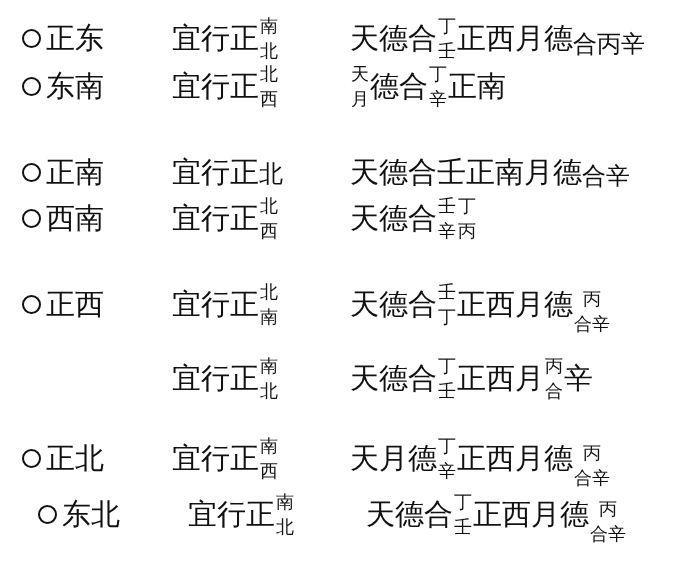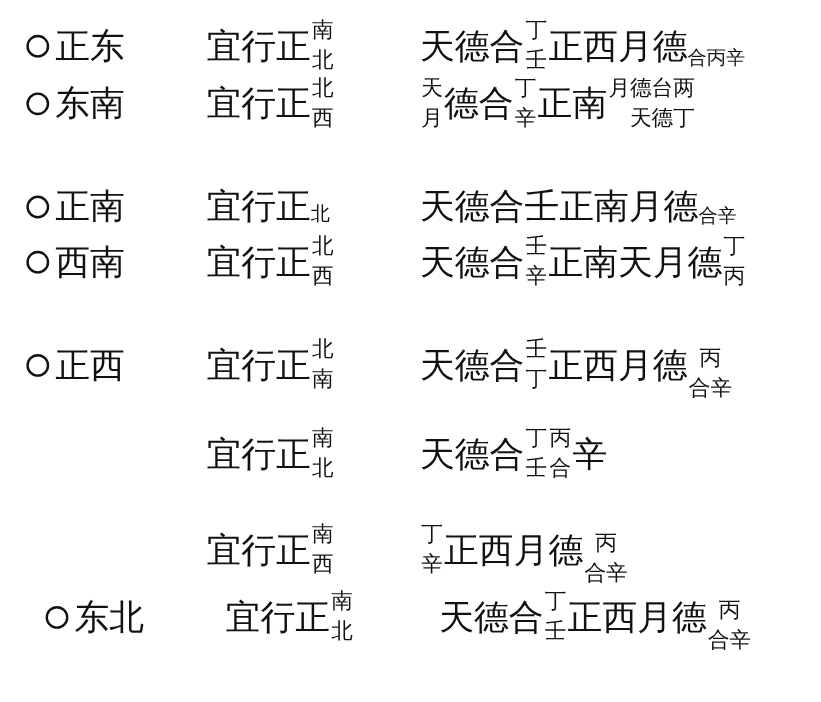--- a/index.html
+++ b/index.html
@@ -7,21 +7,21 @@
          font-family:"DejaVu Serif","Liberation Serif",serif; color:#111111; }
   .row { position:absolute; left:0; width:684px; height:60px; }
   .cell { position:absolute; top:0; height:60px; display:flex; align-items:center; white-space:nowrap; }
   .c1 { left:22px; }
   .c2 { left:172px;text-align:center; }
   .c3 { left:350px; }
   .main { font-size:29px; line-height:1; }
   .circle { display:inline-block; width:19px; height:19px; border:2.4px solid #111; border-radius:50%; margin-right:5px; box-sizing:border-box; }
   .stack { display:inline-flex; flex-direction:column; justify-content:center; align-items:center; font-size:18px; line-height:1; margin:0 1px; }
   .stack span { display:block; height:25px; line-height:25px; }
-  .small { font-size:16px; line-height:1; align-self:flex-end; margin-bottom:13px; }
+  .small { font-size:24px; line-height:1; align-self:flex-end; margin-bottom:13px; }
   .stack.wide span:first-child { align-self:flex-start; }
   .stack.wide span:last-child { align-self:flex-end; }
 </style>
 </head>
 <body>
 
 <div class="row" style="top:8px;">
   <div class="cell c1">
     <span class="circle"></span>
     <span class="main">正东</span>
@@ -60,24 +60,20 @@
     <span class="stack">
       <span>天</span>
       <span>月</span>
     </span>
     <span class="main">德合</span>
     <span class="stack">
       <span>丁</span>
       <span>辛</span>
     </span>
     <span class="main">正南</span>
-    <span class="stack wide">
-      <span>月德台两</span>
-      <span>天德丁</span>
-    </span>
   </div>
 </div>
 
 <div class="row" style="top:142px;">
   <div class="cell c1">
     <span class="circle"></span>
     <span class="main">正南</span>
   </div>
   <div class="cell c2">
     <span class="main">宜行正</span>
@@ -100,21 +96,20 @@
       <span>北</span>
       <span>西</span>
     </span>
   </div>
   <div class="cell c3">
     <span class="main">天德合</span>
     <span class="stack">
       <span>壬</span>
       <span>辛</span>
     </span>
-    <span class="main">正南天月德</span>
     <span class="stack">
       <span>丁</span>
       <span>丙</span>
     </span>
   </div>
 </div>
 
 <div class="row" style="top:274px;text-decoration:underline;">
   <div class="cell c1">
     <span class="circle"></span>
@@ -148,37 +143,43 @@
       <span>南</span>
       <span>北</span>
     </span>
   </div>
   <div class="cell c3">
     <span class="main">天德合</span>
     <span class="stack">
       <span>丁</span>
       <span>壬</span>
     </span>
+    <span class="main">正西月</span>
     <span class="stack">
       <span>丙</span>
       <span>合</span>
     </span>
     <span class="main">辛</span>
   </div>
 </div>
 
 <div class="row" style="top:428px;">
+  <div class="cell c1">
+    <span class="circle"></span>
+    <span class="main">正北</span>
+  </div>
   <div class="cell c2">
     <span class="main">宜行正</span>
     <span class="stack">
       <span>南</span>
       <span>西</span>
     </span>
   </div>
   <div class="cell c3">
+    <span class="main">天月德</span>
     <span class="stack">
       <span>丁</span>
       <span>辛</span>
     </span>
     <span class="main">正西月德</span>
     <span class="stack" style="margin-top:14px;">
       <span>丙</span>
       <span>合辛</span>
     </span>
   </div>

